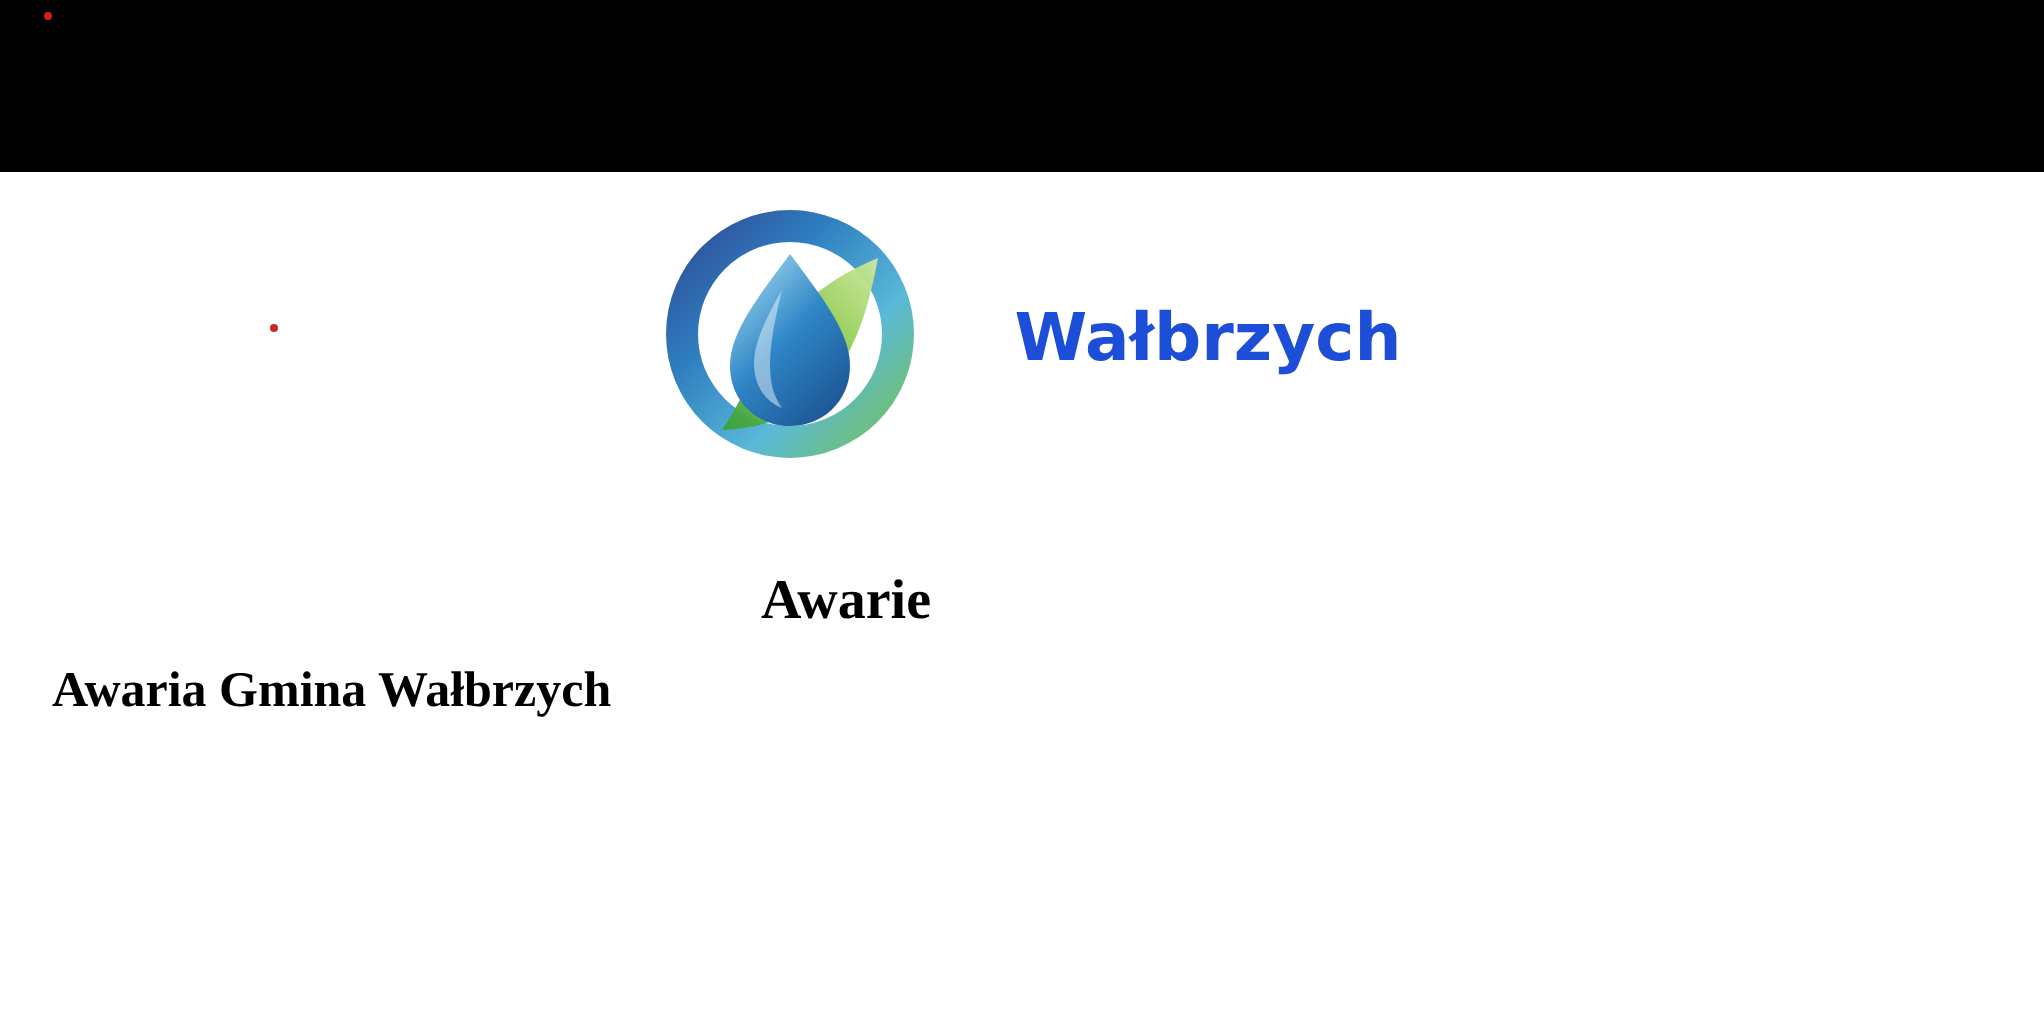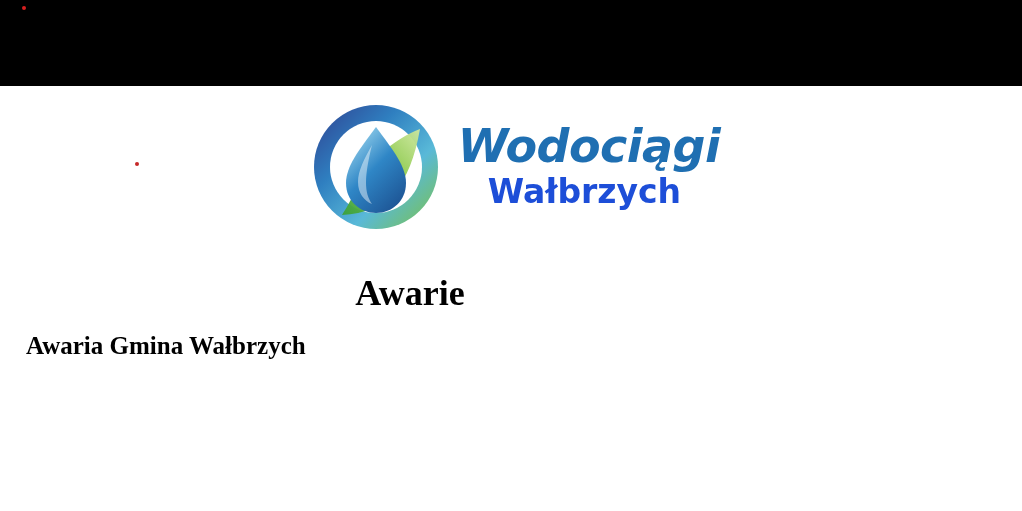--- a/index.html
+++ b/index.html
@@ -88,25 +88,25 @@
     font-size: 33px;
     color: #1d4ed8;
     margin-top: 6px;
     margin-left: 30px;
   }
   h1.page-title {
     position: absolute;
     left: 0;
     top: 182px;
     width: 812px;
-    margin: 4px;
+    margin: 17px;
     text-align: center;
     font-family: "Liberation Serif", serif;
     font-weight: bold;
-    font-size: 36px;
+    font-size: 28px;
     color: #000000;
   }
   h2.section-title {
     position: absolute;
     left: 26px;
     top: 246px;
     margin: 0;
     font-family: "Liberation Serif", serif;
     font-weight: bold;
     font-size: 25px;
@@ -159,21 +159,20 @@
             </linearGradient>
           </defs>
           <circle cx="74" cy="74" r="62" fill="url(#ringGrad)"></circle>
           <circle cx="74" cy="74" r="46" fill="#ffffff"></circle>
           <path d="M118 36 C108 92 86 120 40 122 C58 96 64 58 118 36 Z" fill="url(#leafGrad)" opacity="0.95"></path>
           <path d="M74 34 C92 58 104 74 104 90 C104 108 90 120 74 120 C58 120 44 108 44 90 C44 74 56 58 74 34 Z" fill="url(#dropGrad)"></path>
           <path d="M70 52 C62 66 56 78 56 89 C56 100 62 108 70 111 C62 100 62 84 70 52 Z" fill="#ffffff" opacity="0.45"></path>
         </svg>
       </span>
       <span class="logo-text">
-        <span class="line1">Wodociągi</span>
         <span class="line2">Wałbrzych</span>
       </span>
     </div>
   </div>
 
   <h1 class="page-title">Awarie</h1>
 
   <h2 class="section-title">Awaria Gmina Wałbrzych</h2>
 
 

